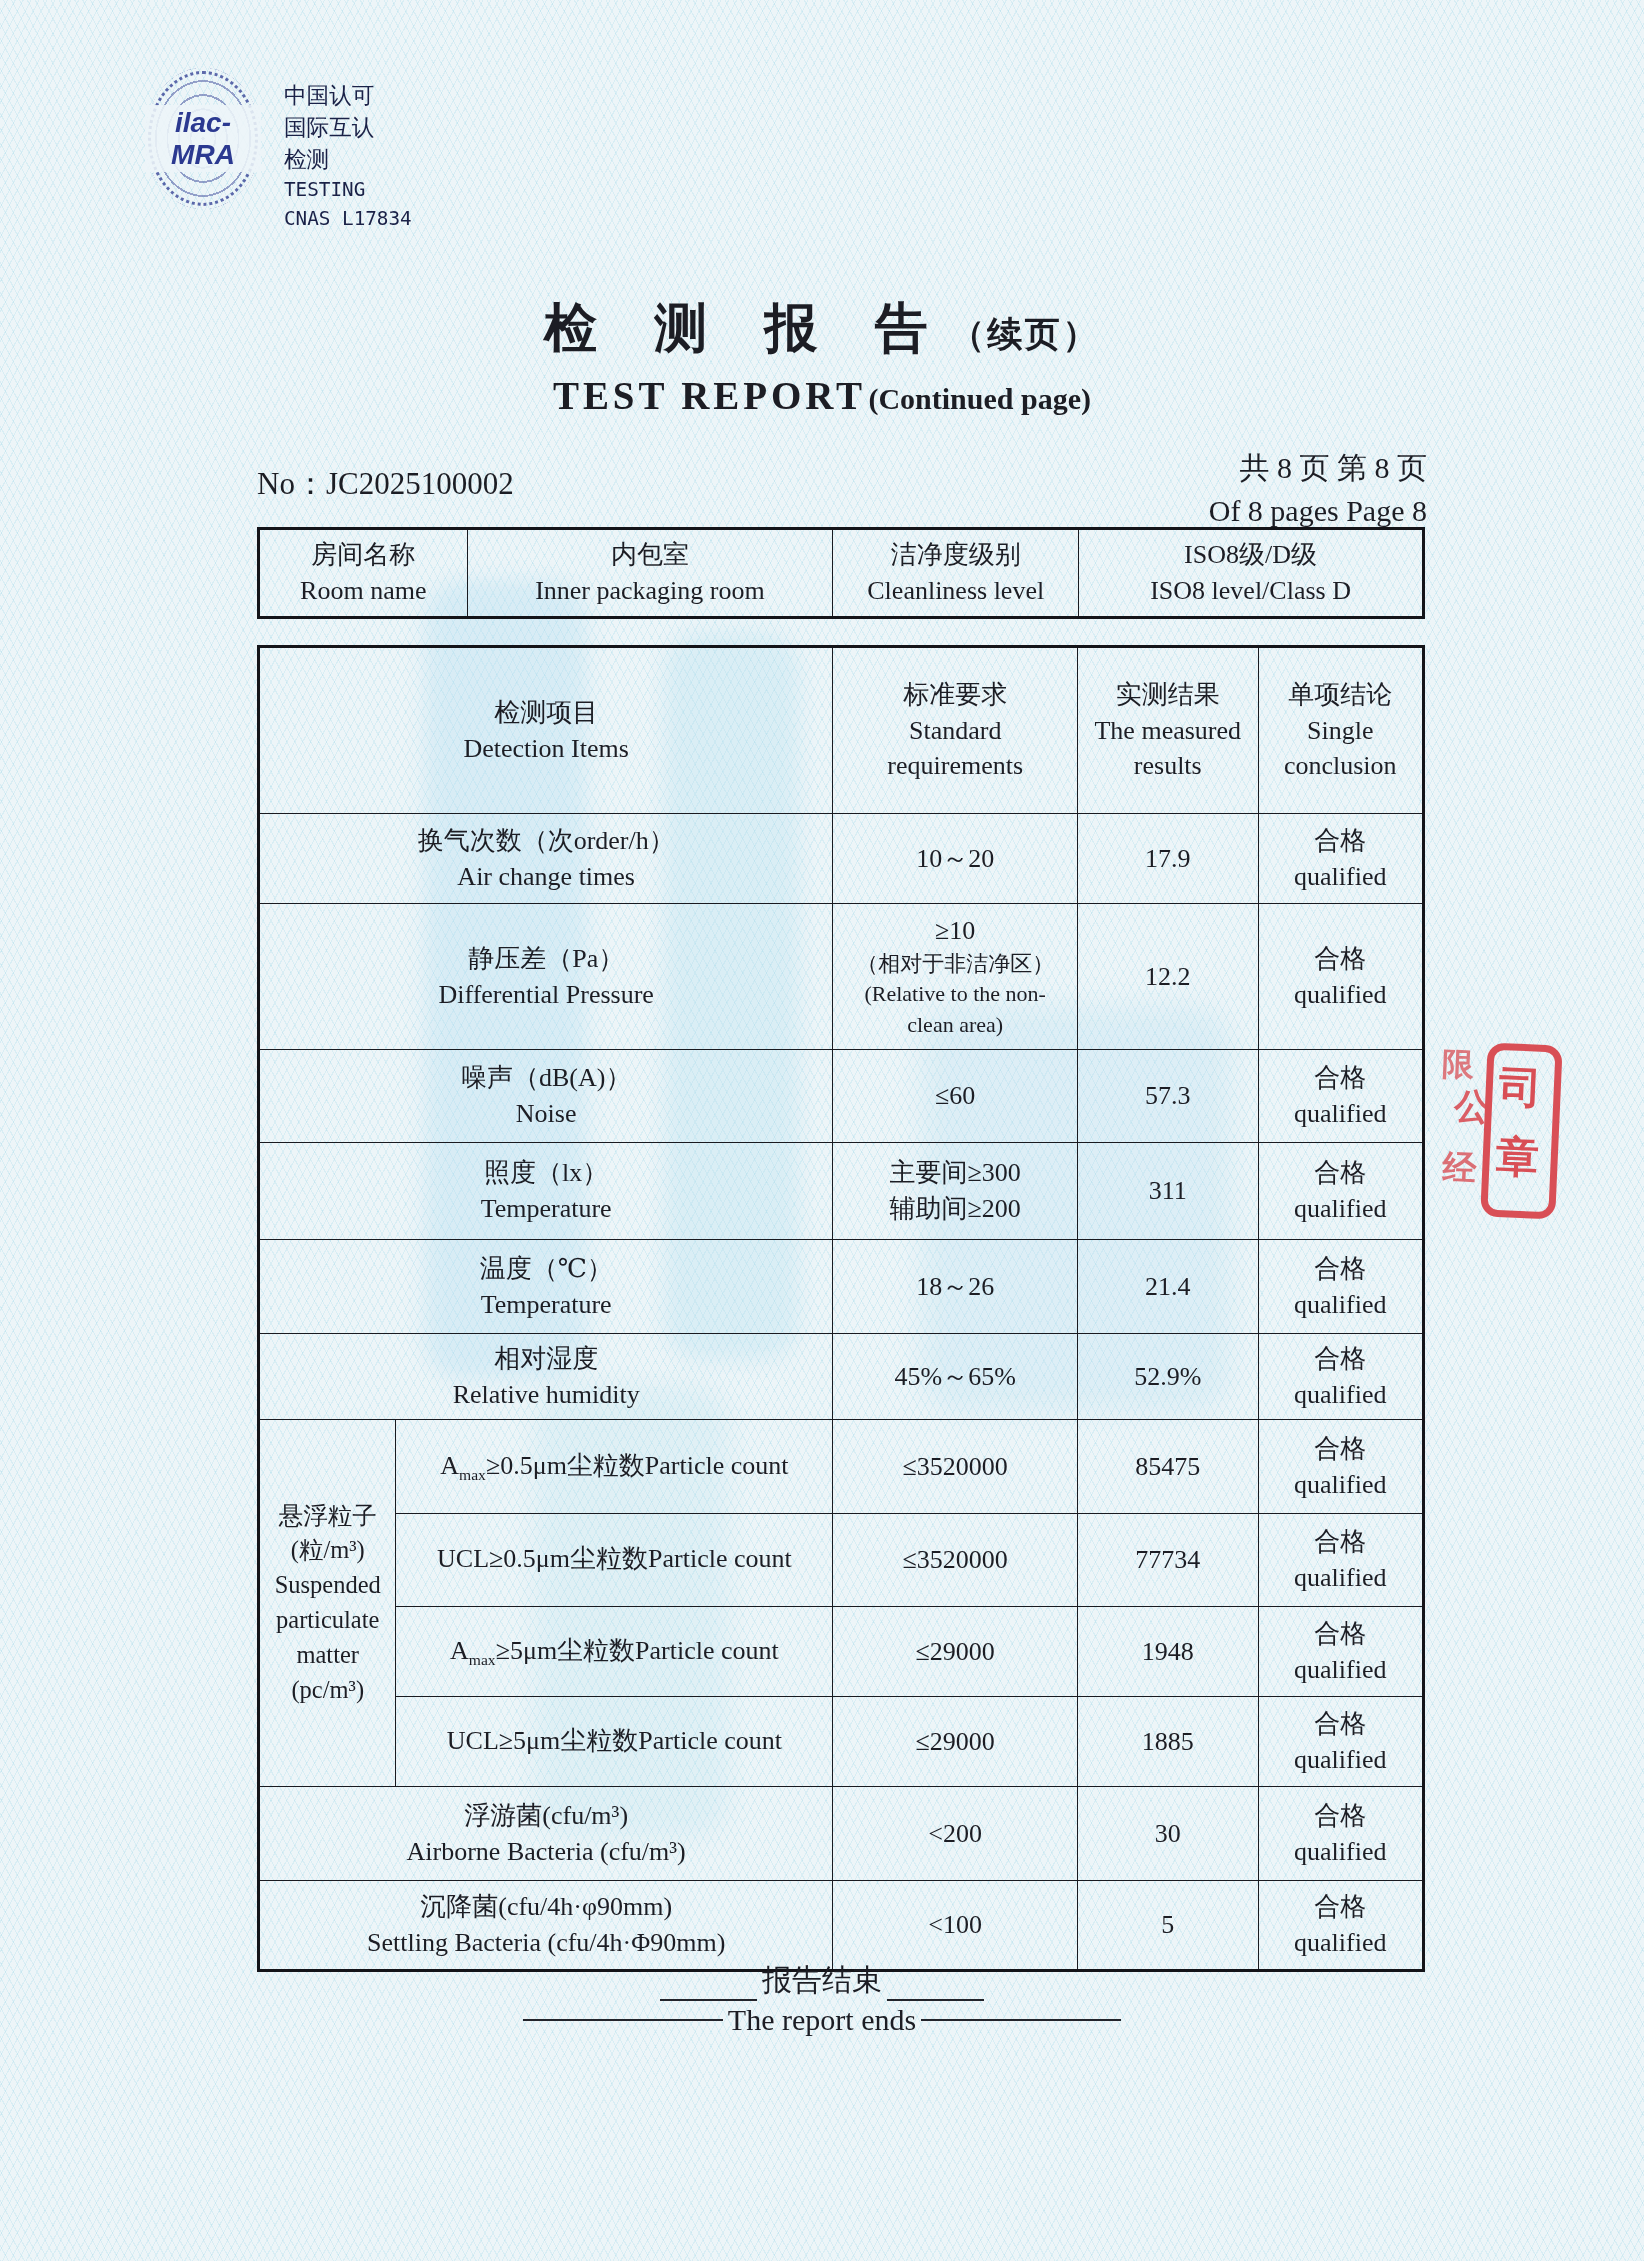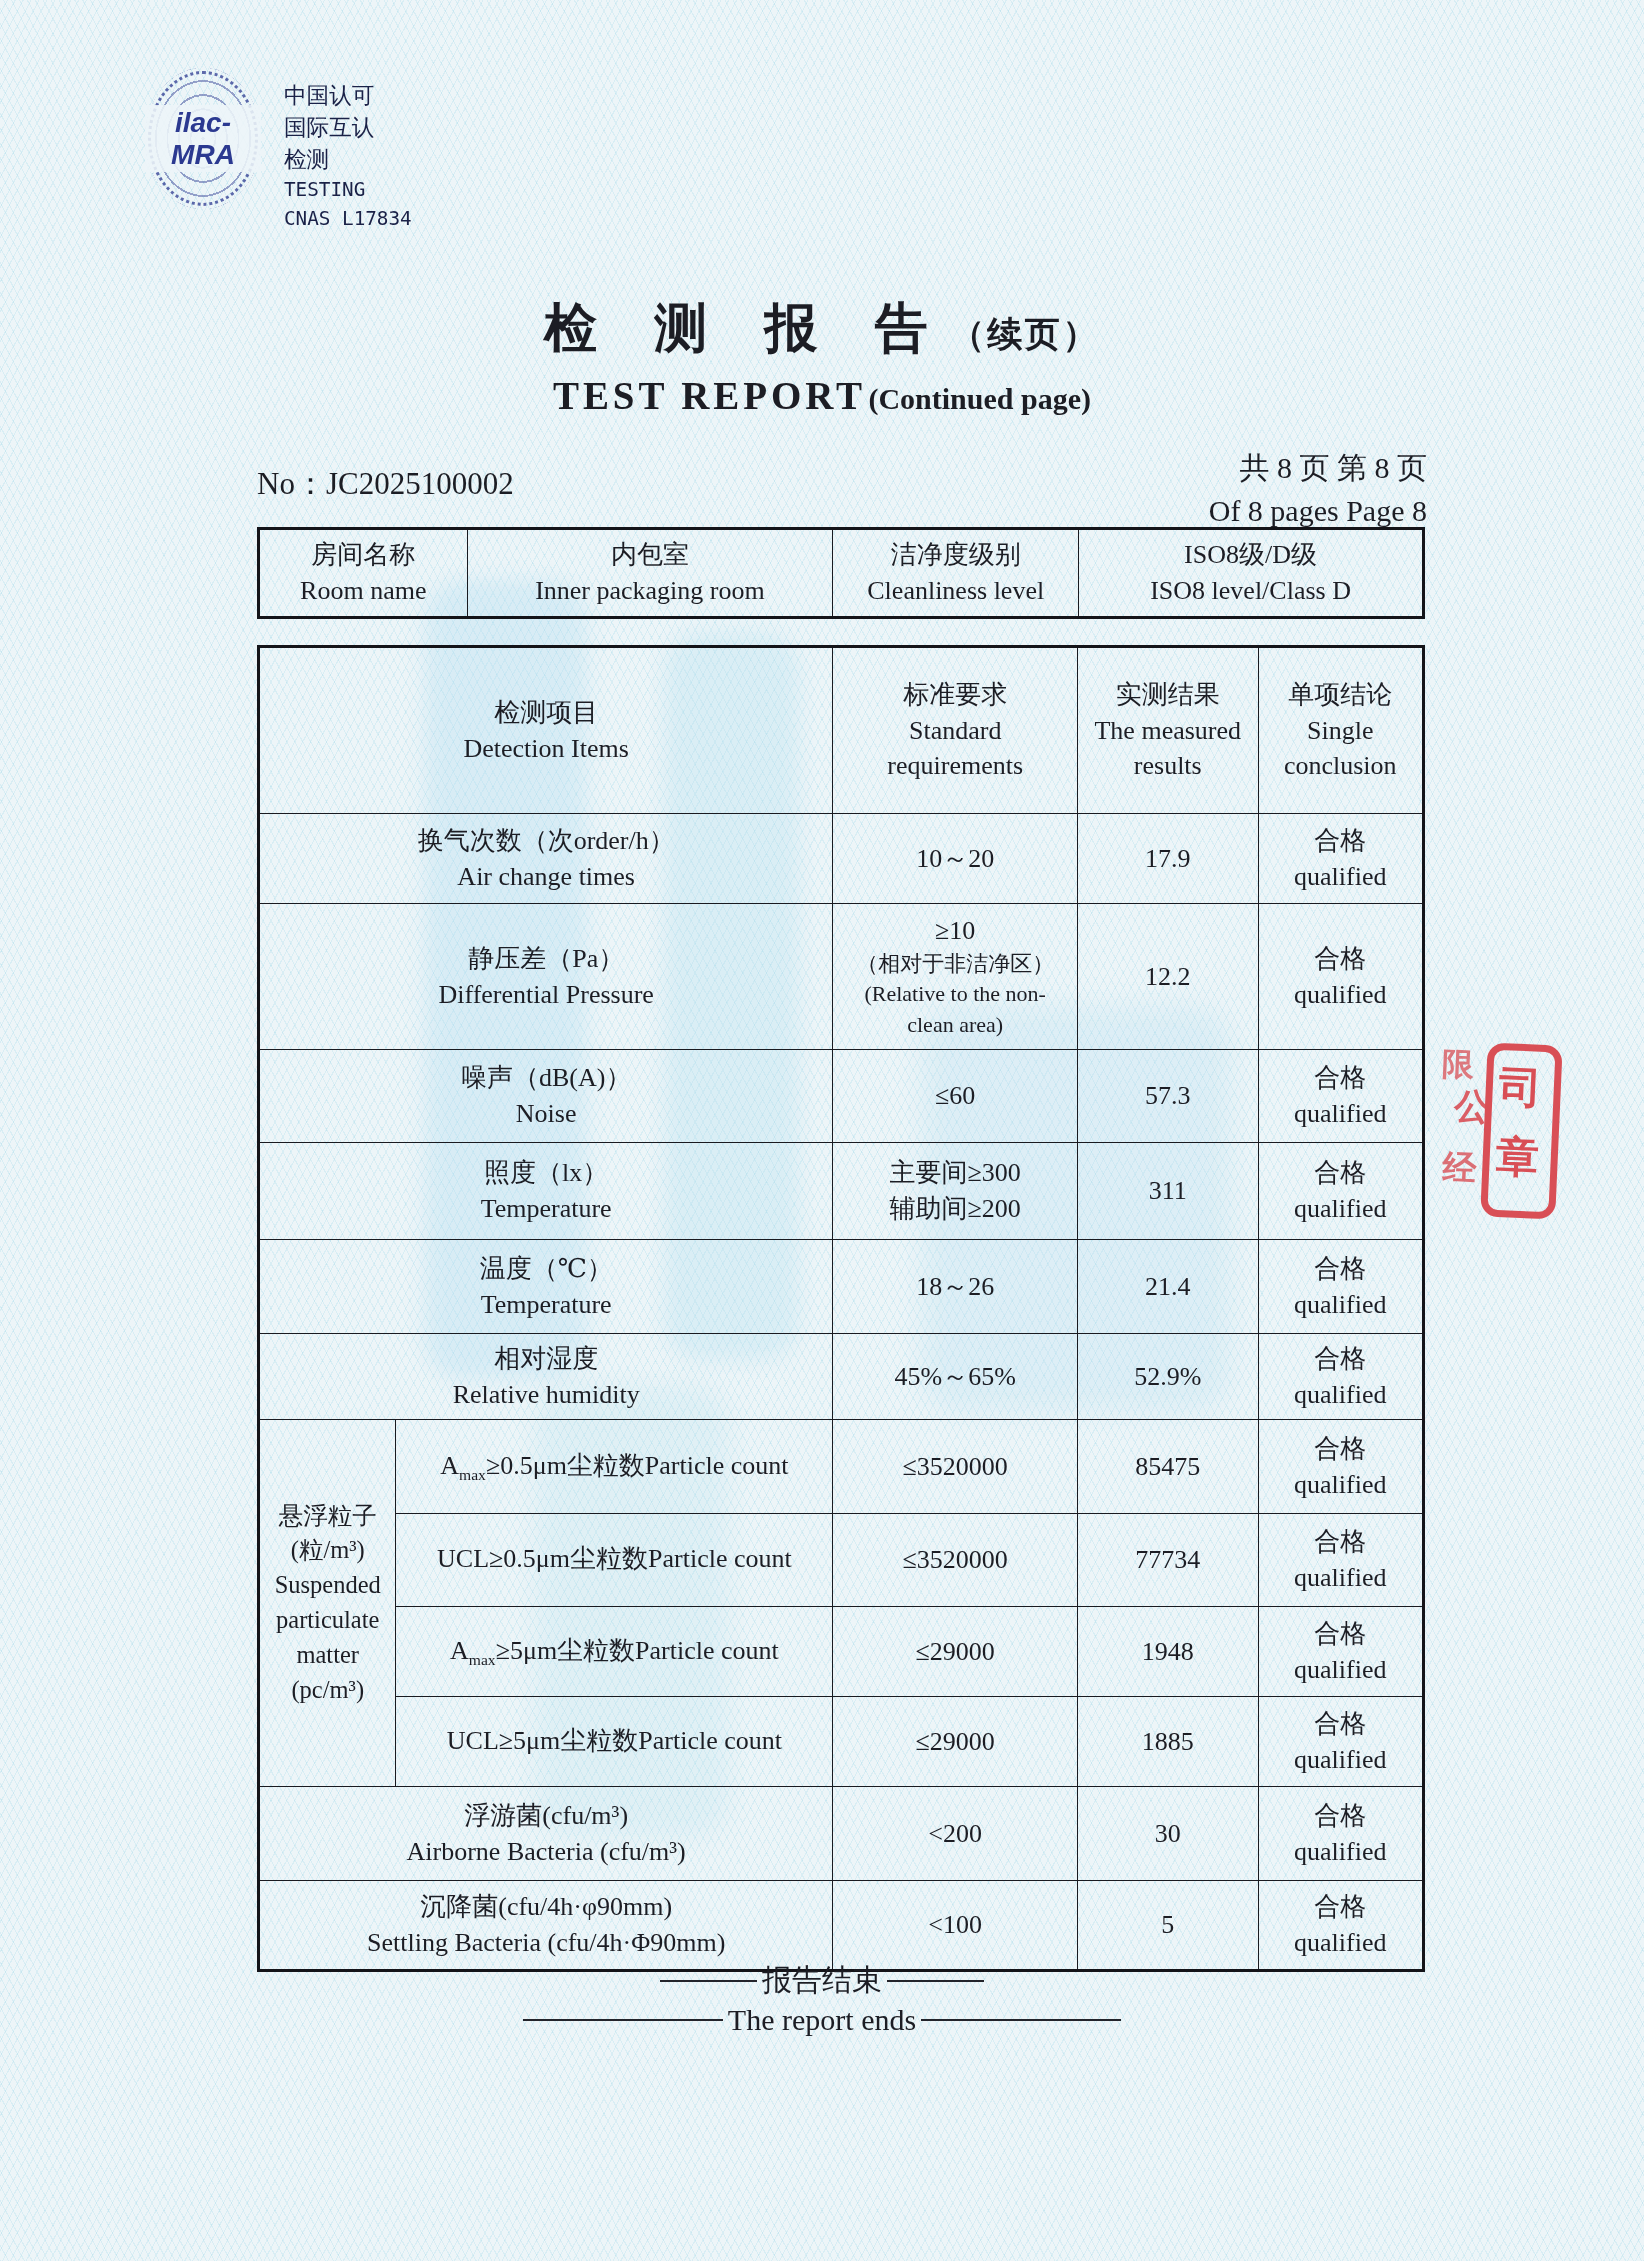--- a/index.html
+++ b/index.html
@@ -52,21 +52,21 @@
   .main-table{position:absolute;left:257px;top:645px;z-index:1;border:3.9px solid #141419;}
   .ln{display:block;}
   .sm{font-size:22px;text-align:center;}
   sub{font-size:0.6em;}
   .grp td{}
   .grp-label{font-size:24.5px;line-height:1.42;}
 
   
   .endline{position:absolute;left:0;right:0;z-index:2;display:flex;align-items:center;justify-content:center;font-size:30px;}
   .endline .dash{border-top:2.6px solid #23242b;}
-  .end-zh{top:1960px;}
+  .end-zh{top:1960px;align-items:flex-end;}
   .end-zh .dash{width:97px;}
   .end-en{top:2003px;}
   .end-en .dash{width:200px;}
   .endline .txt{padding:0 5.2px;}
 
   
   .stamp{position:absolute;left:1443px;top:1039px;width:113px;height:180px;z-index:3;
          transform:rotate(2.5deg);opacity:.93;}
   .stamp *{color:#d8434a;font-weight:700;}
   .stamp-box{position:absolute;left:41px;top:3.9px;width:61px;height:160px;

